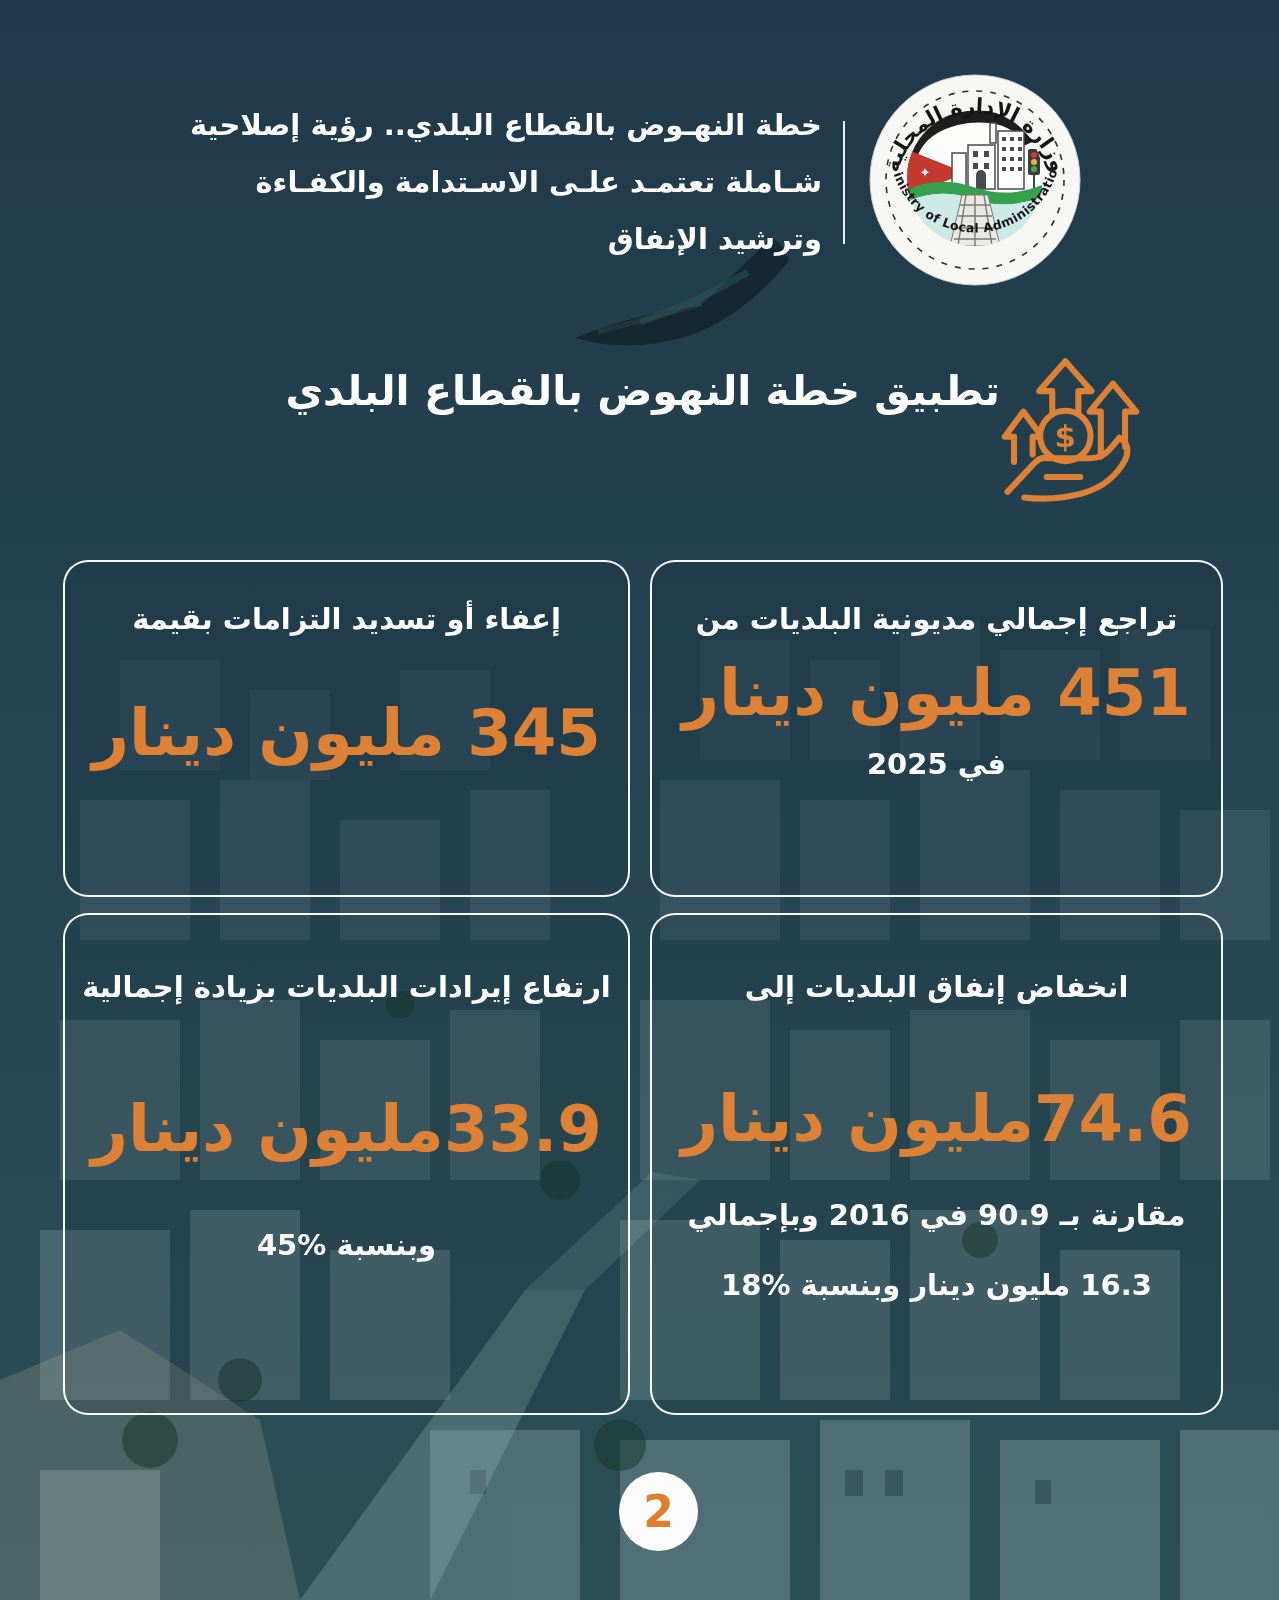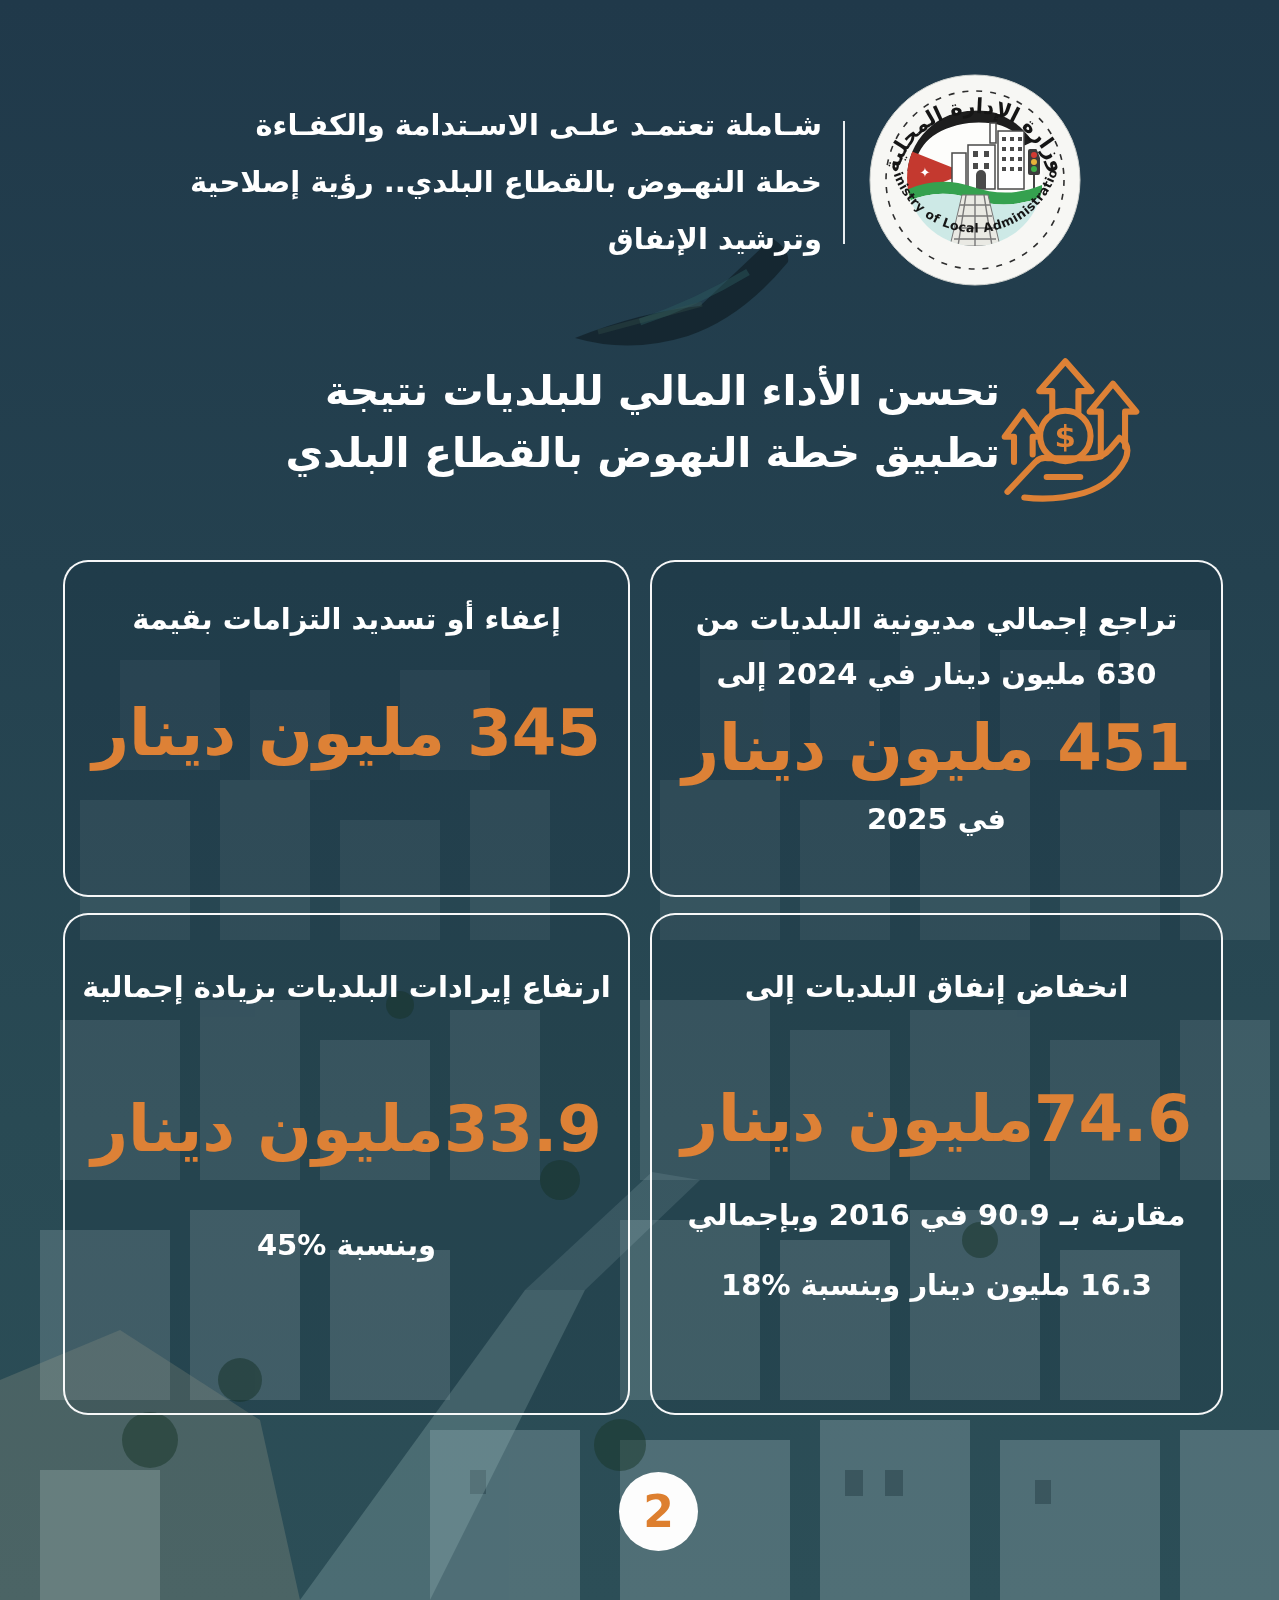--- a/index.html
+++ b/index.html
@@ -132,22 +132,22 @@
     </g>
 
     <g>
       <path d="M575,338 Q640,312 700,306 L772,238 Q790,250 788,262 Q742,318 688,336 Q630,354 575,338 Z" fill="#13242e" opacity="0.88"></path>
       <path d="M640,322 Q695,304 748,272" stroke="#2d5a60" stroke-width="7" fill="none" opacity="0.45"></path>
       <path d="M598,332 Q650,318 702,304" stroke="#3c5a50" stroke-width="5" fill="none" opacity="0.3"></path>
     </g>
   </svg>
 
   <div class="tagline">
+    <div>خطة النهـوض بالقطاع البلدي.. رؤية إصلاحية</div>
     <div>شـاملة تعتمـد علـى الاسـتدامة والكفـاءة</div>
-    <div>خطة النهـوض بالقطاع البلدي.. رؤية إصلاحية</div>
     <div>وترشيد الإنفاق</div>
   </div>
 
   <div class="divider"></div>
 
   <svg class="logo" viewBox="0 0 214 214">
     <defs>
       <path id="arcTop" d="M 27,120 A 80,80 0 0 1 187,120"></path>
       <path id="arcBottom" d="M 24,96 A 86,86 0 0 0 190,96"></path>
       <clipPath id="emblemClip">
@@ -206,39 +206,37 @@
     </g>
     <text font-size="21" font-weight="bold" fill="#151515">
       <textPath href="#arcTop" startOffset="50%" text-anchor="middle">وزارة الإدارة المحلية</textPath>
     </text>
     <text font-size="12.5" font-weight="bold" fill="#151515" letter-spacing="0.4">
       <textPath href="#arcBottom" startOffset="50%" text-anchor="middle">Ministry of Local Administration</textPath>
     </text>
   </svg>
 
   <div class="main-title">
-    <div>تحسن الأداء المالي للبلديات نتيجة</div>
     <div>تطبيق خطة النهوض بالقطاع البلدي</div>
   </div>
 
   <svg class="title-icon" viewBox="0 0 150 158">
     <g stroke="#DD8136" stroke-width="6.5" fill="none" stroke-linejoin="round" stroke-linecap="round">
       <path d="M15,116 V89 H5 L25,62 45,89 H35 V108"></path>
       <path d="M56,74 V40 H42 L70,8 98,40 H84 V74"></path>
       <path d="M108,110 V62 H96 L121,32 146,62 H134 V100"></path>
       <circle cx="70" cy="88" r="27" fill="#24414F"></circle>
       <path d="M8,148 L38,116 Q44,110 52,112 L96,112 Q110,112 118,102 L128,90 Q141,98 134,114 Q120,140 90,149 Q58,158 26,154"></path>
       <path d="M50,132 L86,132"></path>
     </g>
     <text x="70" y="100" font-size="33" font-weight="bold" fill="#DD8136" text-anchor="middle" font-family="DejaVu Sans, sans-serif">$</text>
   </svg>
 
   <div class="card card-tr">
     <div class="line intro">تراجع إجمالي مديونية البلديات من</div>
-    <div class="line intro">630 مليون دينار في 2024 إلى</div>
     <div class="value">451 مليون دينار</div>
     <div class="line outro">في 2025</div>
   </div>
 
   <div class="card card-tl">
     <div class="line intro">إعفاء أو تسديد التزامات بقيمة</div>
     <div class="value">345 مليون دينار</div>
   </div>
 
   <div class="card card-br">

